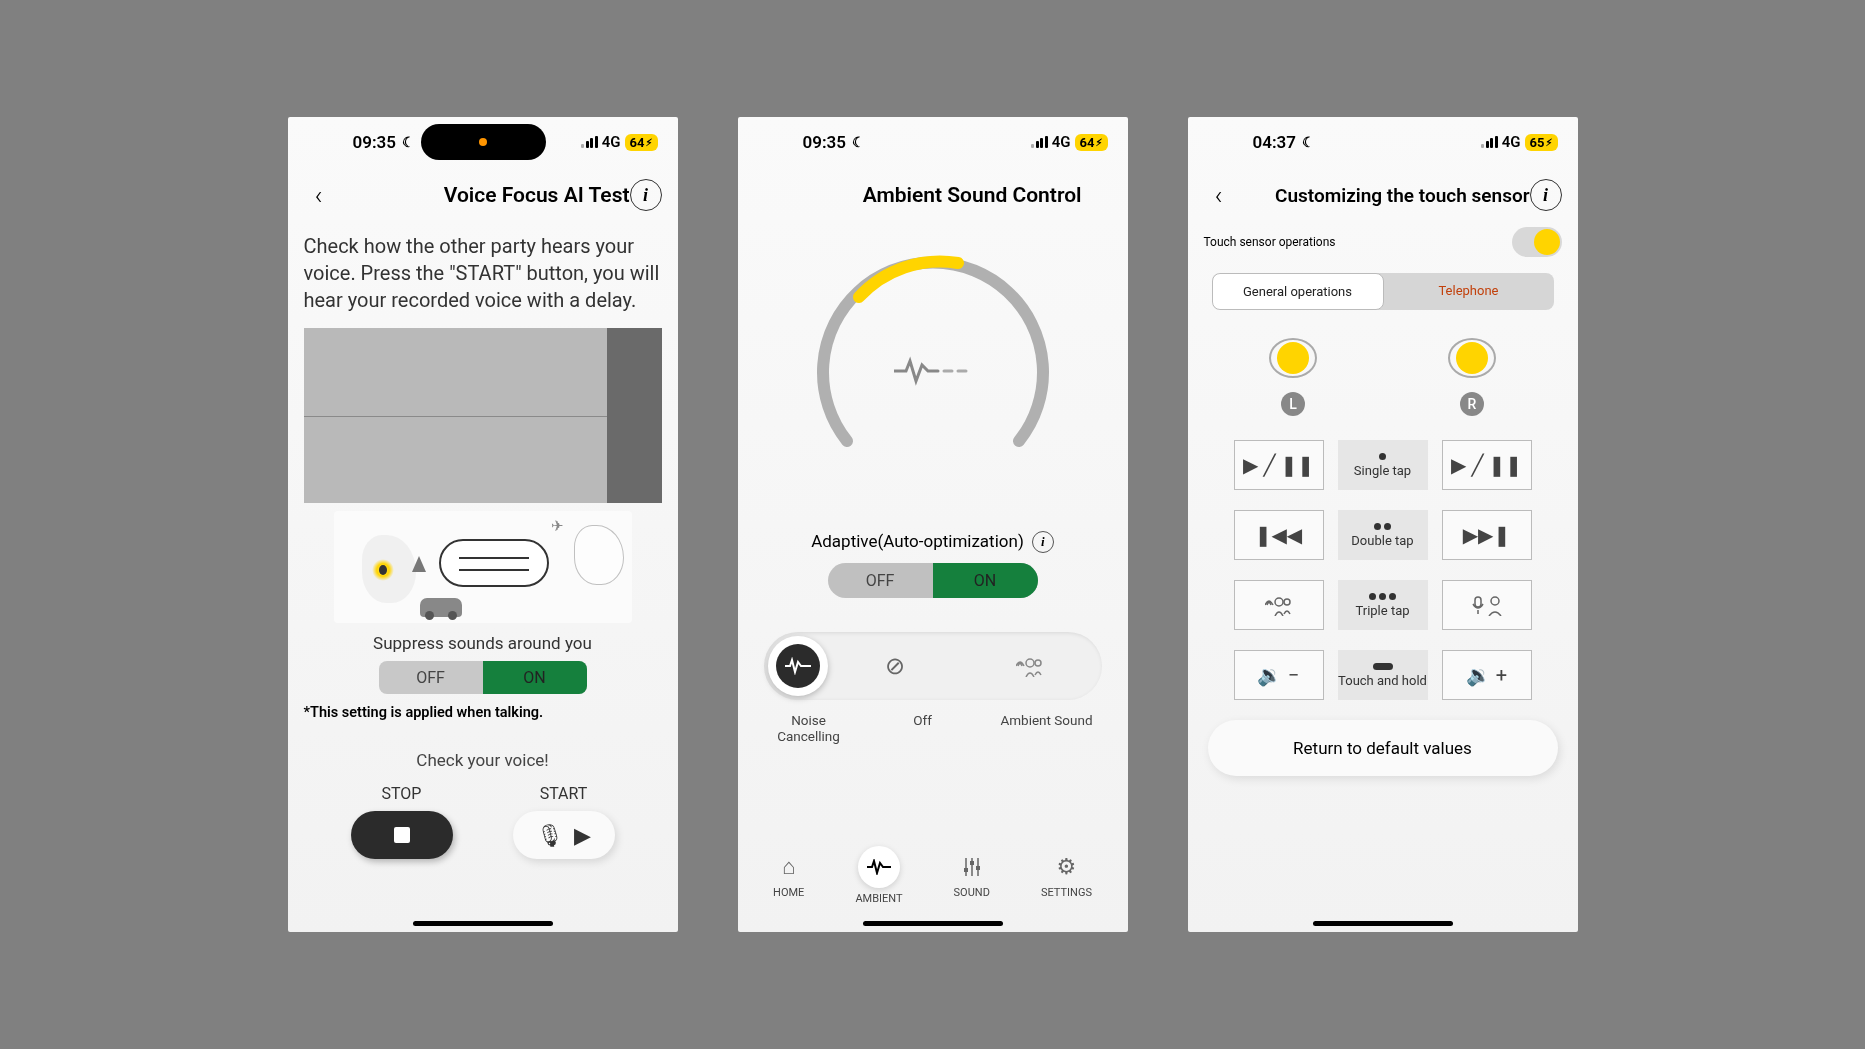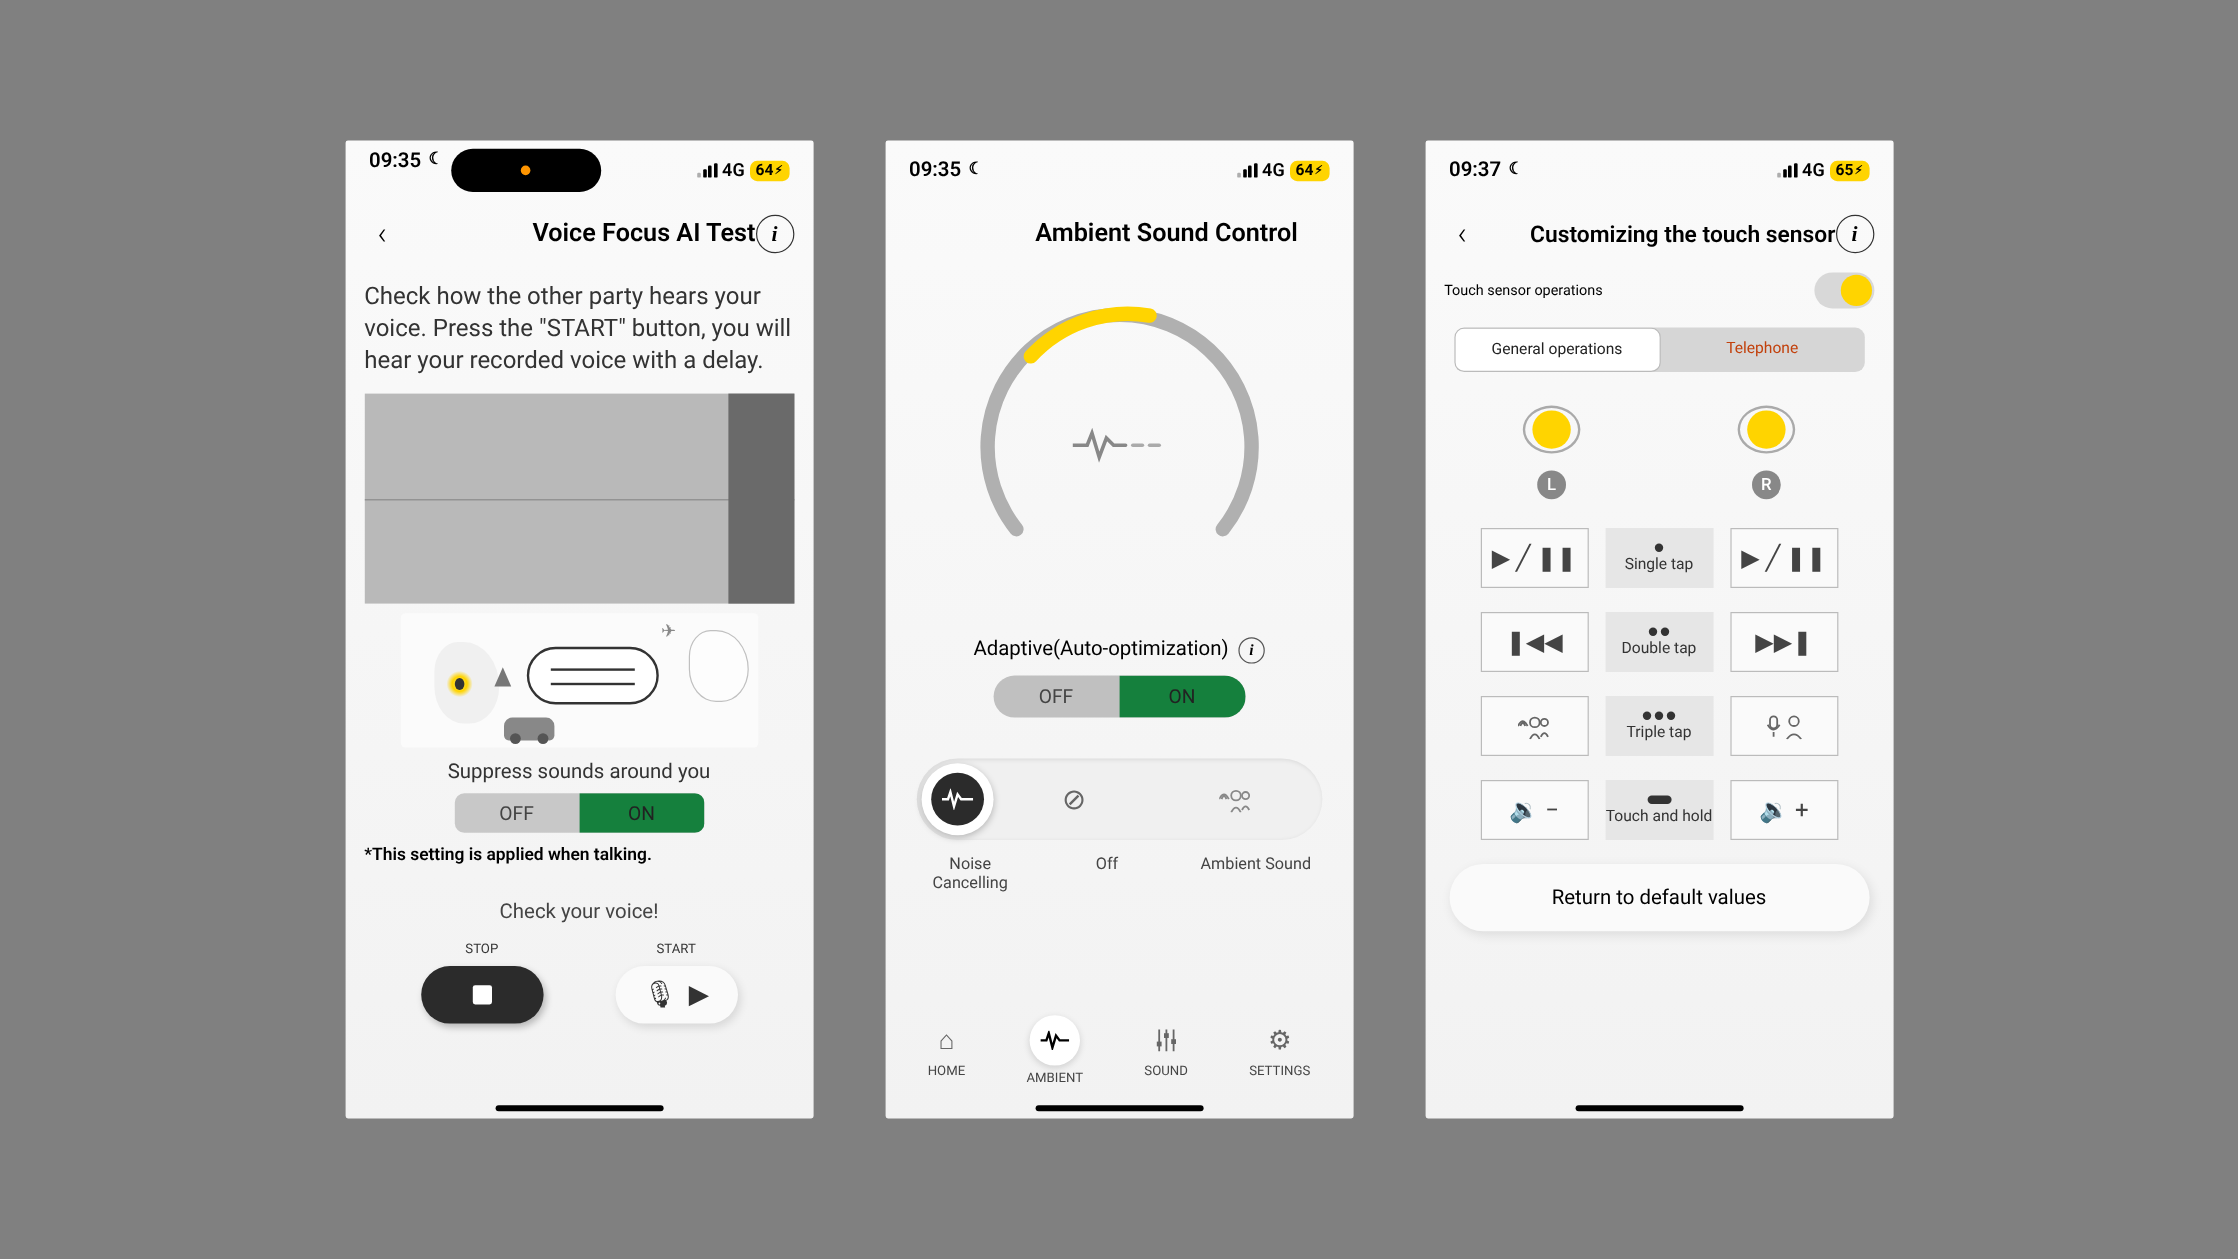--- a/index.html
+++ b/index.html
@@ -1,19 +1,19 @@
 <!DOCTYPE html>
 <html><head>
 <meta charset="utf-8">
 <style>
 * { box-sizing: border-box; margin: 0; padding: 0; font-family: -apple-system, BlinkMacSystemFont, "Segoe UI", Roboto, sans-serif; }
 body { background: #808080; display: flex; justify-content: center; align-items: center; min-height: 100vh; gap: 60px; padding: 0; }
 .phone { width: 390px; height: 815px; background: linear-gradient(180deg, #fafafa 0%, #f2f2f2 100%); border-radius: 2px; position: relative; overflow: hidden; display: flex; flex-direction: column; }
 .status-bar { height: 50px; display: flex; align-items: center; justify-content: space-between; padding: 0 20px; font-size: 17px; font-weight: 600; }
-.status-left { display: flex; align-items: flex-start; gap: 6px; }
+.status-left { display: flex; align-items: center; gap: 6px; margin-left: 45px; }
 .status-right { display: flex; align-items: center; gap: 4px; font-size: 15px; }
 .moon-icon { font-size: 14px; }
 .notch { background: #000; border-radius: 20px; width: 125px; height: 36px; display: flex; align-items: center; justify-content: center; }
 .notch-dot { width: 8px; height: 8px; background: #ff9500; border-radius: 50%; }
 .signal-bars { display: inline-flex; align-items: flex-end; gap: 1.5px; height: 12px; }
 .signal-bars span { width: 3px; background: #000; border-radius: 1px; }
 .signal-bars span:nth-child(1) { height: 4px; opacity:0.3; }
 .signal-bars span:nth-child(2) { height: 7px; }
 .signal-bars span:nth-child(3) { height: 10px; }
 .signal-bars span:nth-child(4) { height: 12px; }
@@ -46,21 +46,21 @@
 .ill-tree { position:absolute; left:78px; top:45px; width:0; height:0; border-left:7px solid transparent; border-right:7px solid transparent; border-bottom:16px solid #777; }
 .ill-plane { position:absolute; right:68px; top:6px; color:#888; font-size:15px; }
 .suppress-label { text-align: center; font-size: 17px; color: #333; margin: 6px 0 8px; }
 .toggle-group { display: flex; width: 208px; margin: 0 auto; border-radius: 8px; overflow: hidden; background: #c8c8c8; }
 .toggle-opt { flex: 1; text-align: center; padding: 7px 0; font-size: 16px; color: #444; cursor: pointer; }
 .toggle-opt.active { background: #15803d; color: #222; }
 .note-text { text-align: left; font-size: 14.5px; font-weight: 600; margin: 10px 0 29px; }
 .check-voice { text-align: center; font-size: 17px; color: #444; margin-bottom: 14px; }
 .action-row { display: flex; justify-content: center; gap: 60px; margin-bottom: 6px; }
 .action-col { display: flex; flex-direction: column; align-items: center; gap: 8px; }
-.action-label { font-size: 11px; color: #333; }
+.action-label { font-size: 16px; color: #333; }
 .stop-btn { width: 102px; height: 48px; background: #2b2b2b; border-radius: 24px; display: flex; align-items: center; justify-content: center; box-shadow: 2px 3px 6px rgba(0,0,0,0.25); cursor: pointer; }
 .stop-sq { width: 16px; height: 16px; background: #fff; border-radius: 2px; }
 .start-btn { width: 102px; height: 48px; background: #fafafa; border-radius: 24px; display: flex; align-items: center; justify-content: center; gap: 10px; box-shadow: 2px 3px 8px rgba(0,0,0,0.12); cursor: pointer; font-size: 22px; color: #333; }
 
 
 .dial-wrap { display: flex; justify-content: center; margin: 18px 0 30px; }
 .dial { width: 260px; height: 260px; position: relative; }
 .dial svg { width: 100%; height: 100%; }
 .dial-wave { position: absolute; left: 50%; top: 50%; transform: translate(-50%,-50%); color: #888; font-size: 32px; display: flex; align-items: center; gap:2px; }
 .adaptive-row { display: flex; align-items: flex-start; justify-content: center; gap: 8px; font-size: 17px; margin-bottom: 10px; }
@@ -280,21 +280,21 @@
       <div class="nav-icon">⚙</div>
       <span>SETTINGS</span>
     </div>
   </div>
   <div class="home-indicator"></div>
 </div>
 
 <div class="phone">
   <div class="status-bar">
     <div class="status-left">
-      <span>09:37</span>
+      <span>04:37</span>
       <span class="moon-icon">☾</span>
     </div>
     <div class="status-right">
       <span class="signal-bars">
           <span></span>
           <span></span>
           <span></span>
           <span></span>
         </span>
       <span>4G</span>

